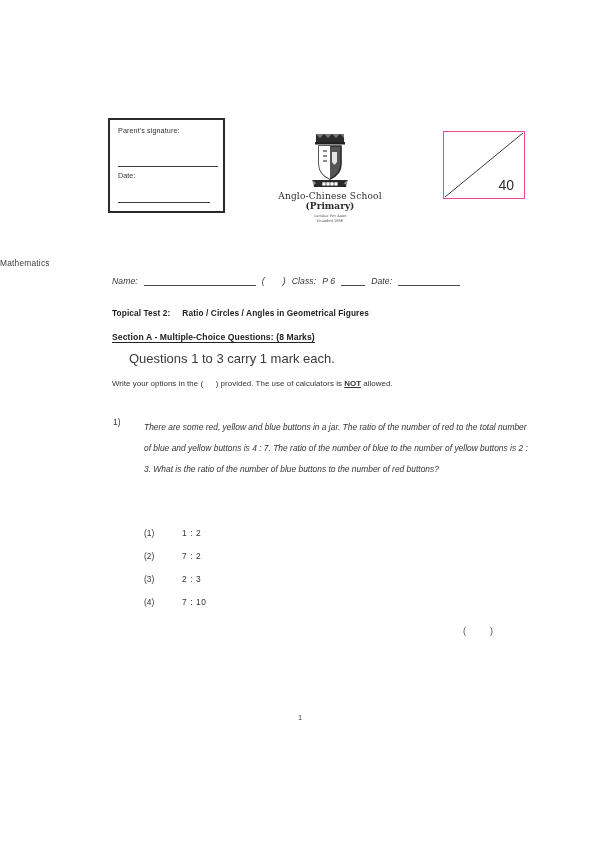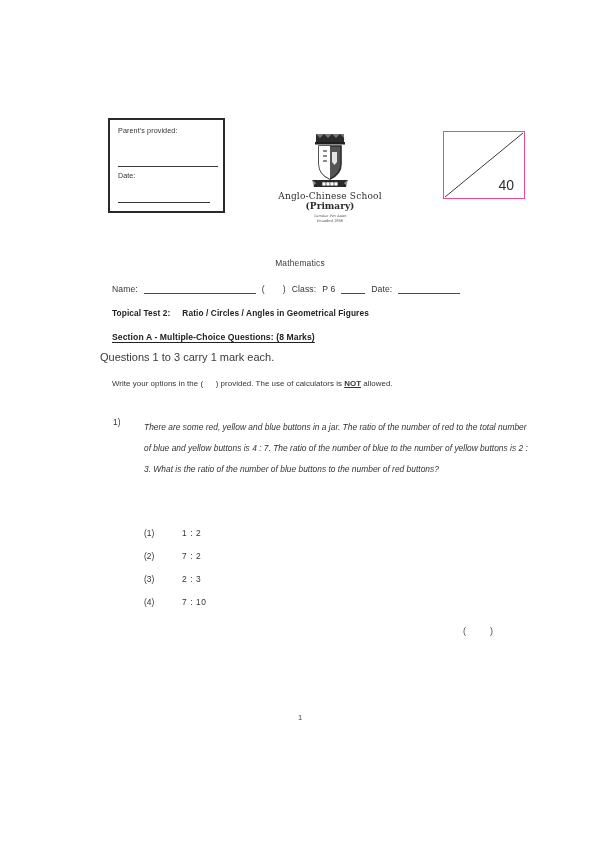--- a/index.html
+++ b/index.html
@@ -112,34 +112,34 @@
     color: #2e2e2e;
     font-family: "Liberation Sans", sans-serif;
   }
 
   
   #subject-title {
     position: absolute;
     left: 0;
     top: 258px;
     width: 600px;
-    text-align: center;
     font-size: 8.4px;
     color: #3a3a3a;
     letter-spacing: 0.2px;
   }
 
   #name-line {
     position: absolute;
     left: 112px;
-    top: 284px;
+    top: 276px;
     font-size: 8.6px;
     color: #353535;
     white-space: nowrap;
     letter-spacing: 0.1px;
+    font-style: italic;
   }
   .rule {
     display: inline-block;
     border-bottom: 1px solid #4a4a4a;
     vertical-align: bottom;
     height: 9px;
   }
   .rule.w-name { width: 112px; }
   .rule.w-class { width: 24px; }
   .rule.w-date { width: 62px; }
@@ -164,23 +164,23 @@
     font-size: 8.6px;
     font-weight: bold;
     color: #222;
     text-decoration: underline;
     text-underline-offset: 2px;
     letter-spacing: 0.1px;
   }
 
   #questions-note {
     position: absolute;
-    left: 100px;
+    left: 129px;
     top: 351px;
-    font-size: 11px;
+    font-size: 13px;
     color: #3a3a3a;
   }
 
   #instruction-line {
     position: absolute;
     left: 112px;
     top: 379px;
     font-size: 7.9px;
     color: #333;
     letter-spacing: 0.05px;
@@ -243,21 +243,21 @@
     width: 600px;
     text-align: center;
     font-size: 7.5px;
     color: #3f3f3f;
   }
 </style>
 </head>
 <body>
 
 <div id="signature-box">
-  <div class="sig-label">Parent's provided:</div>
+  <div class="sig-label">Parent's signature:</div>
   <div class="sig-rule r1"></div>
   <div class="date-label">Date:</div>
   <div class="sig-rule r2"></div>
 </div>
 
 <div id="crest-block">
   <svg id="crest-svg" width="40" height="58" viewBox="0 0 40 58">
 
     <rect x="6" y="2" width="28" height="9" fill="#2b2b2b"></rect>
     <path d="M6 2 L10 6 L14 2 L18 6 L22 2 L26 6 L30 2 L34 6 L34 2 Z" fill="#ffffff" opacity="0.35"></path>

